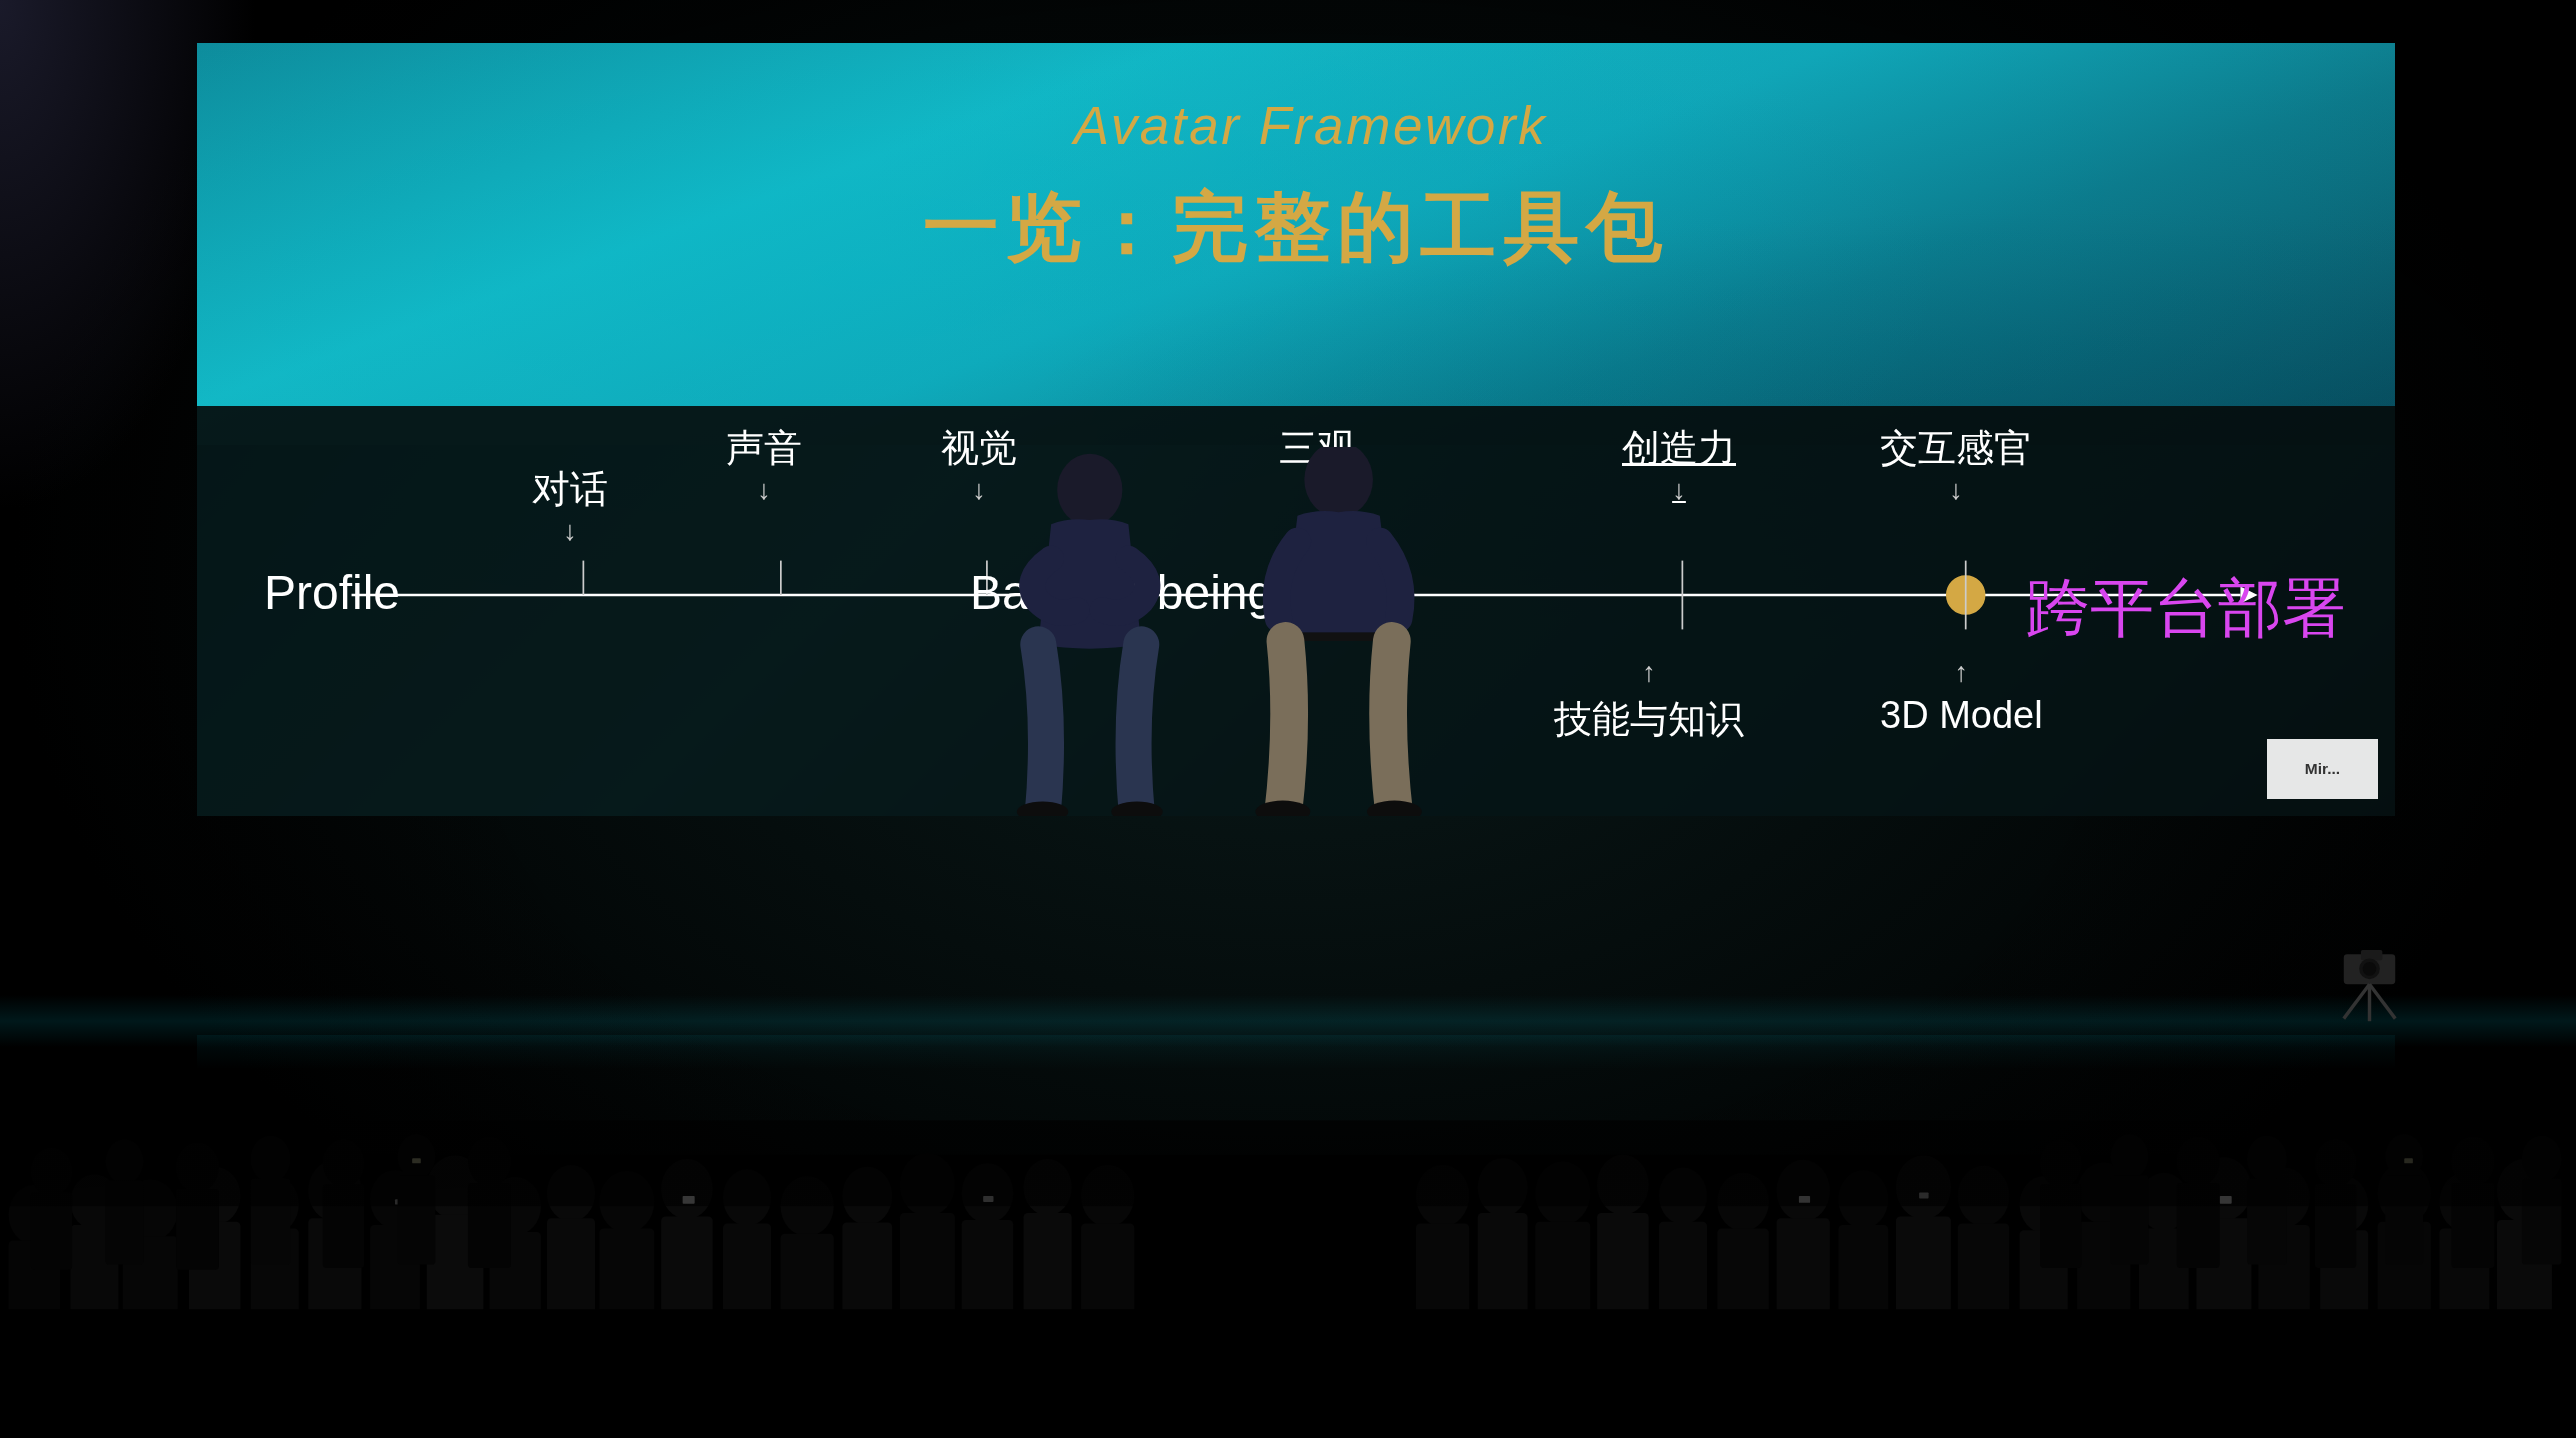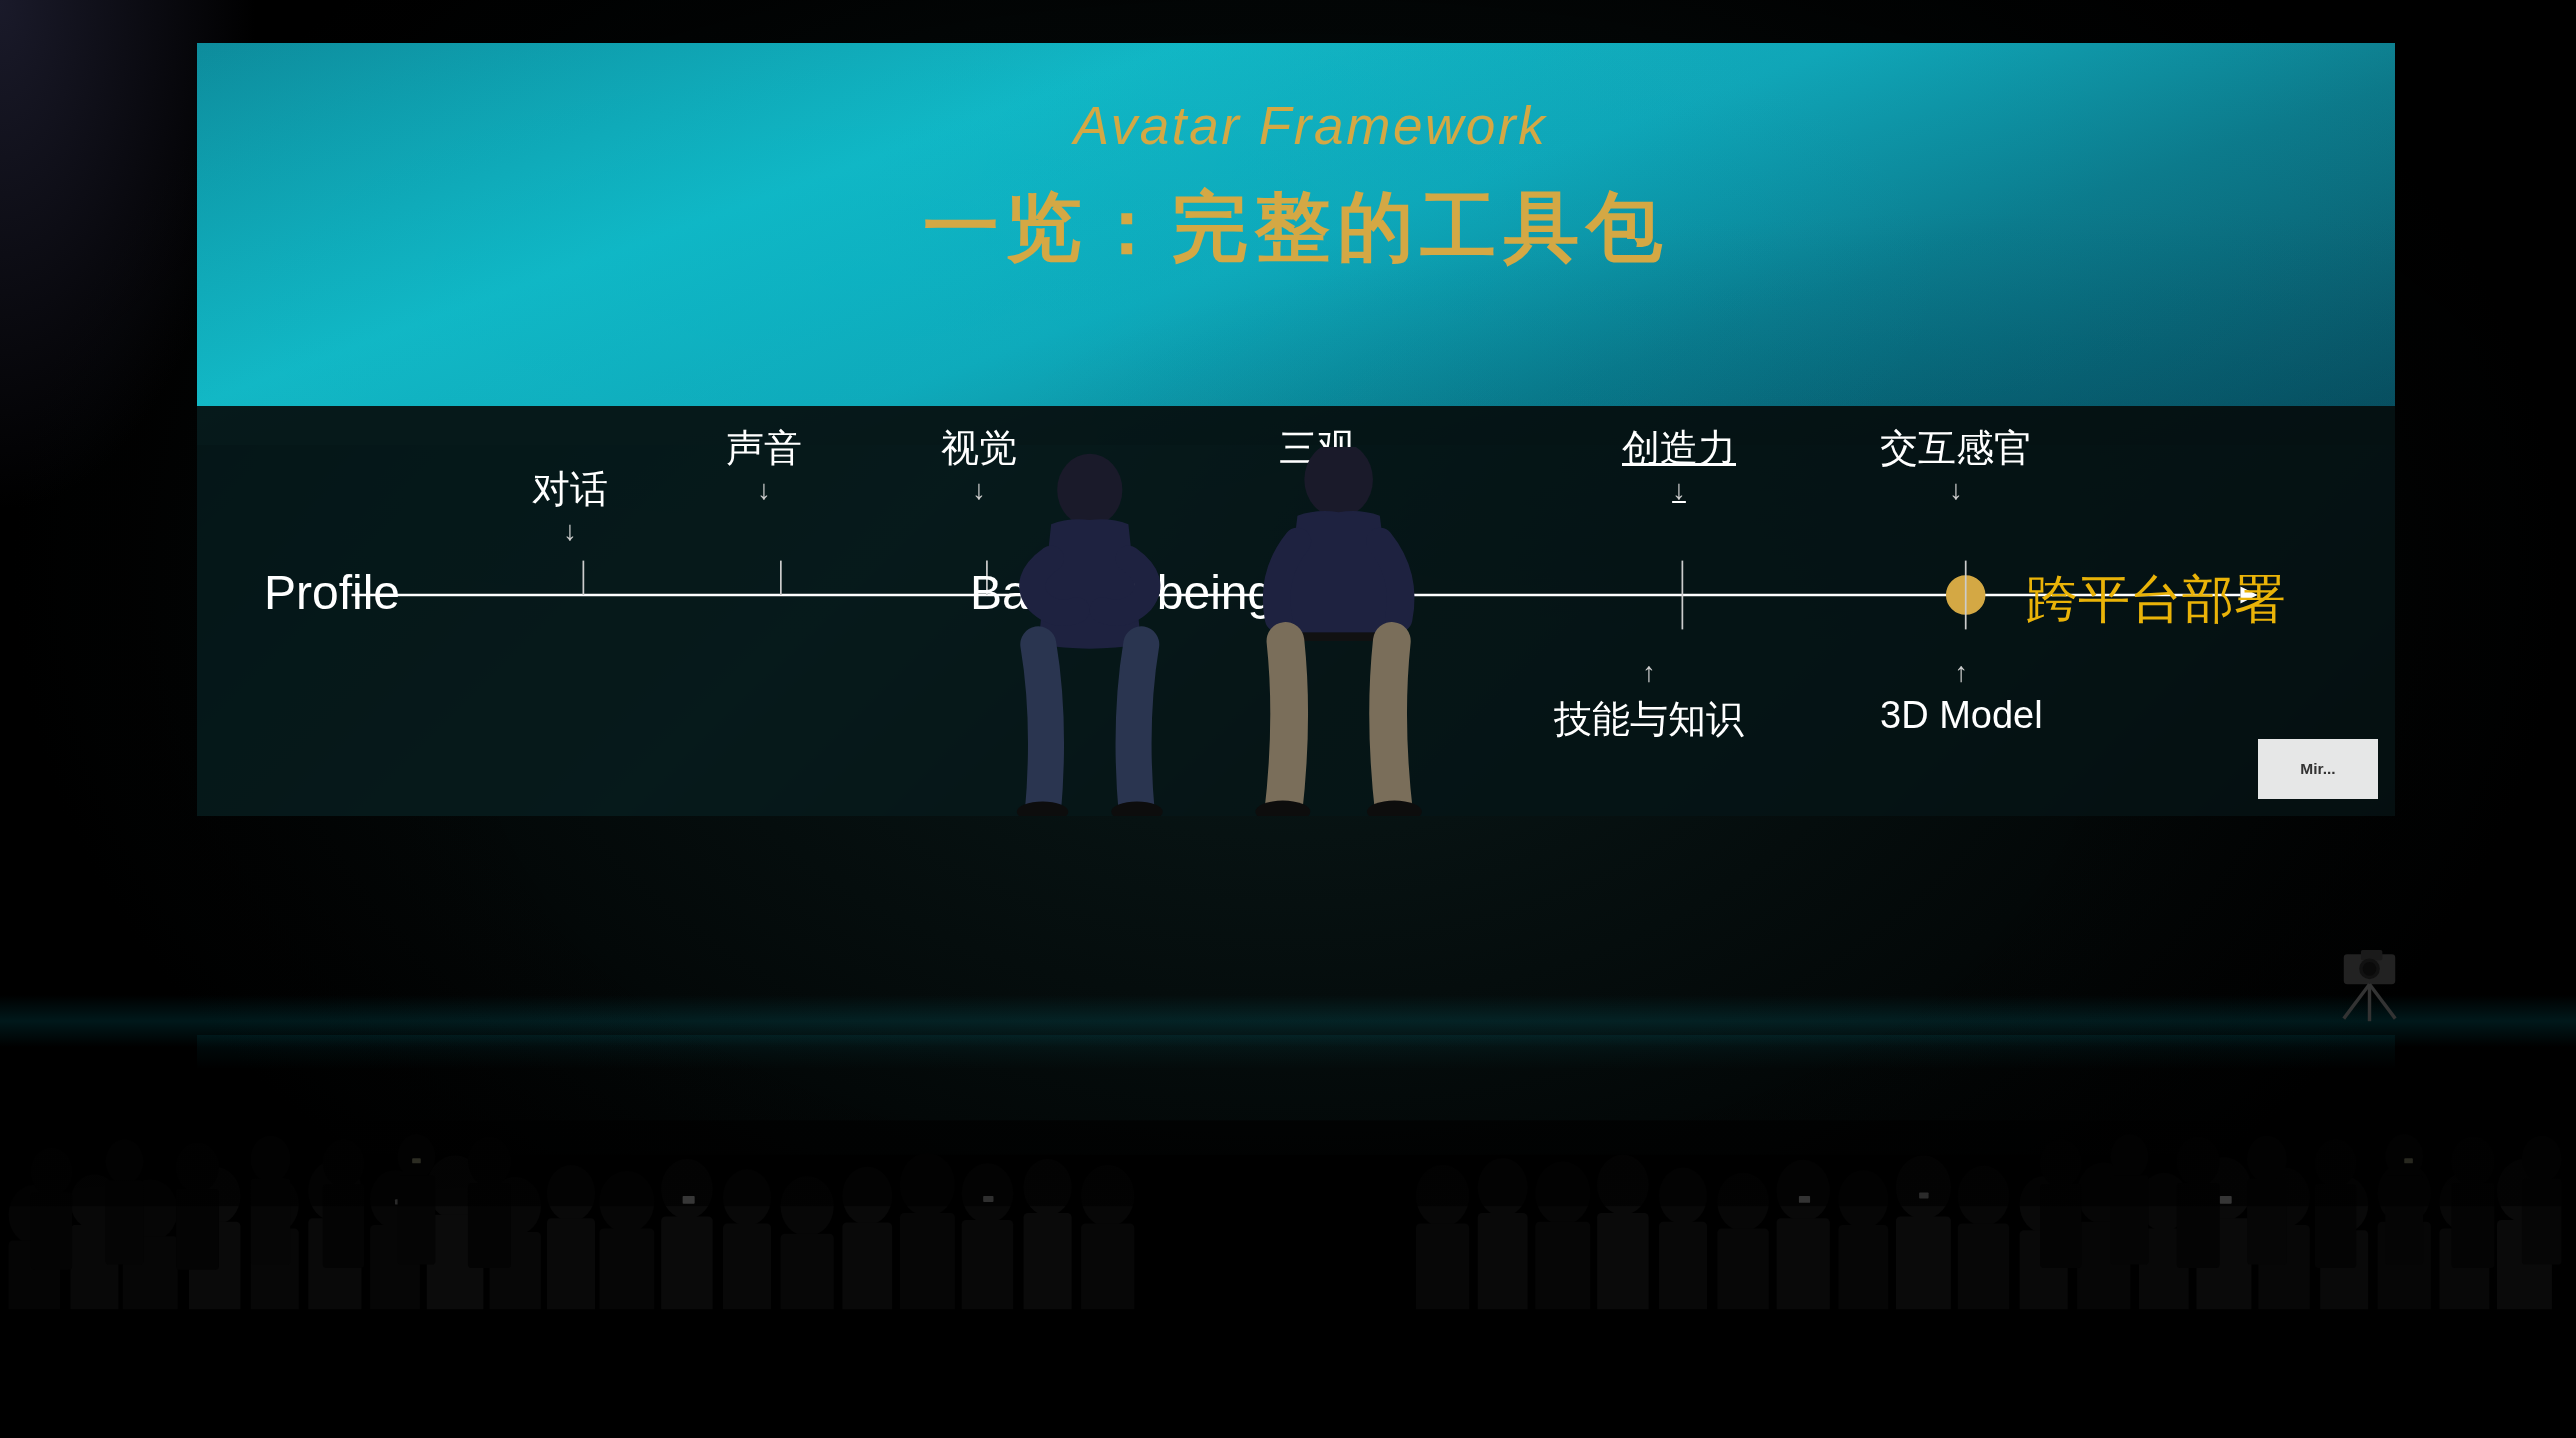--- a/index.html
+++ b/index.html
@@ -126,21 +126,21 @@
       width: 100%;
       height: 172px;
       z-index: 14;
     }
 
     
     .info-box {
       position: absolute;
       bottom: 17px;
       right: 17px;
-      width: 120px;
+      width: 111px;
       height: 60px;
       background: rgba(255,255,255,0.9);
       z-index: 20;
       display: flex;
       align-items: center;
       justify-content: center;
     }
 
     .info-box-text {
       font-size: 15.5px;
@@ -225,21 +225,21 @@
         <div style="position:absolute; left:1683px; top:0; text-align:center; color:#fff; font-size:38px; font-weight:500;">
           <div>交互感官</div>
           <div style="font-size:27.5px; color:#ccc;">↓</div>
         </div>
       </div>
 
       <div style="position:absolute; top:159px; left:52px; color:#fff; font-size:48px; font-weight:400; z-index:15;margin-left:15px;">Profile</div>
 
       <div style="position:absolute; top:159px; left:773px; color:#fff; font-size:48px; font-weight:400; z-index:15;">Basic AI being</div>
 
-      <div style="position:absolute; top:159px; left:1829px; color:#eab308; font-size:52px; font-weight:500; z-index:15;">跨平台部署</div>
+      <div style="position:absolute; top:159px; left:1829px; color:#d946ef; font-size:64px; font-weight:500; z-index:15;">跨平台部署</div>
 
       <div style="position:absolute; top:245px; left:0; width:100%; z-index:15;">
 
         <div style="position:absolute; left:1357px; top:0; text-align:center; color:#fff; font-size:38px; font-weight:500;">
           <div style="font-size:27.5px; color:#ccc; transform:scaleY(-1); display:inline-block;">↓</div>
           <div>技能与知识</div>
         </div>
 
         <div style="position:absolute; left:1683px; top:0; text-align:center; color:#fff; font-size:38px; font-weight:500;">
           <div style="font-size:27.5px; color:#ccc; transform:scaleY(-1); display:inline-block;">↓</div>

